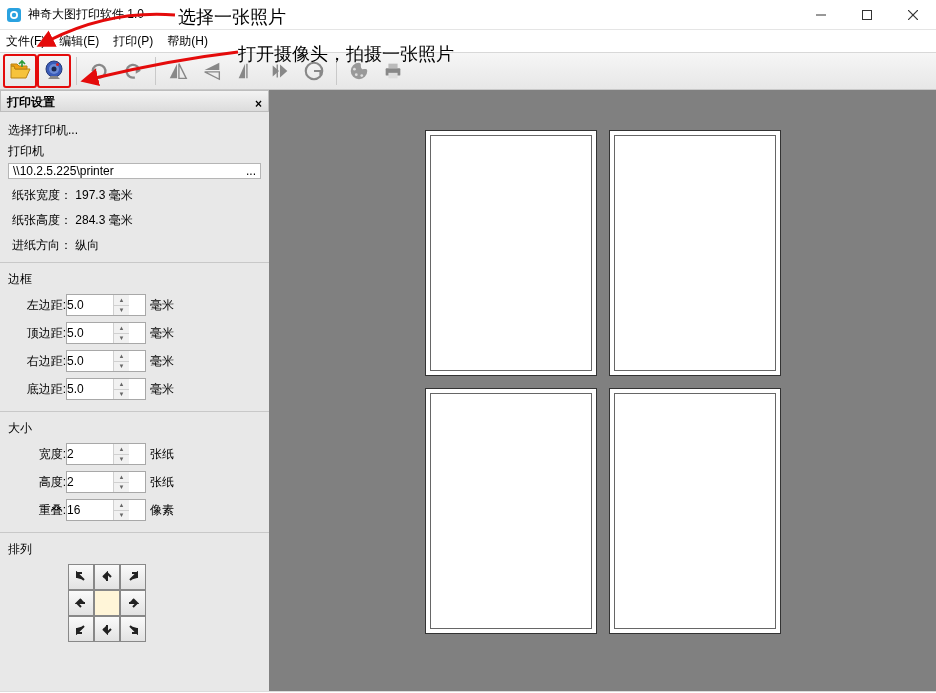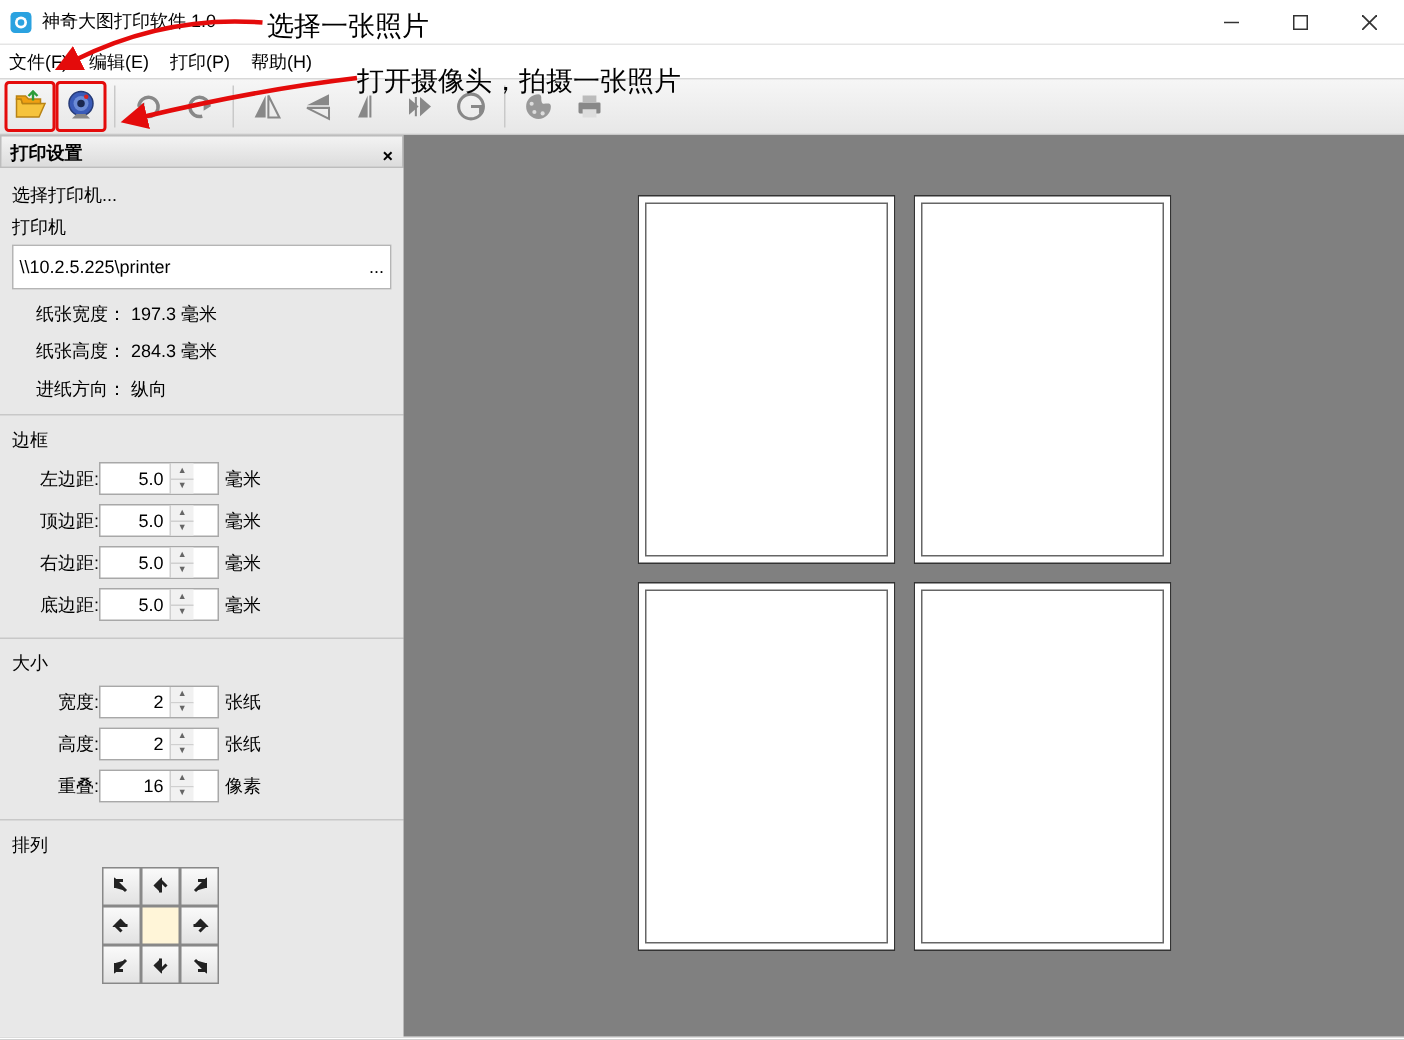--- a/index.html
+++ b/index.html
@@ -18,27 +18,27 @@
 .tb-btn { width: 32px; height: 32px; display: flex; align-items: center; justify-content: center; border-radius: 2px; }
 .highlight { outline: 2px solid #e40b0b; outline-offset: -1px; }
 
 .body-area { display: flex; height: calc(693px - 30px - 22px - 38px - 2px); }
 
 .settings-panel { width: 269px; background: #e8e8e8; font-size: 12px; }
 .panel-header { height: 22px; background: linear-gradient(to bottom, #f3f3f3, #dcdcdc); border: 1px solid #bdbdbd; display: flex; align-items: flex-end; padding: 0 6px; font-weight: bold; }
 .panel-header .close { margin-left: auto; font-weight: bold; cursor: pointer; }
 .panel-body { padding: 6px 8px; }
 .section-title { margin: 4px 0 3px 0; }
-.printer-select { width: 100%; height: 30px; border: 1px solid #b5b5b5; background: #fff; display: flex; align-items: center; padding: 0 4px; }
+.printer-select { width: 100%; height: 16px; border: 1px solid #b5b5b5; background: #fff; display: flex; align-items: center; padding: 0 4px; }
 .printer-select .dots { margin-left: auto; }
-.kv-row { margin: 8px 16px; }
+.kv-row { margin: 8px 4px; }
 .form-row { display: flex; align-items: center; height: 28px; }
 .form-row .lbl { width: 58px; text-align: right; }
 .form-row .input-wrap { width: 80px; height: 22px; border: 1px solid #a8a8a8; background: #fff; display: flex; align-items: center; margin-right: 4px; }
-.form-row .input-wrap input { border: none; width: 46px; text-align: right; padding-right: 4px; outline: none; background: transparent; }
+.form-row .input-wrap input { border: none; width: 46px; text-align: left; padding-right: 4px; outline: none; background: transparent; }
 .spinner { width: 16px; height: 20px; display: flex; flex-direction: column; border-left: 1px solid #d0d0d0; }
 .spinner div { flex: 1; display: flex; align-items: center; justify-content: center; font-size: 6px; color: #666; background: #f1f1f1; }
 .spinner div:first-child { border-bottom: 1px solid #d0d0d0; }
 hr.sep { border: none; border-top: 1px solid #c8c8c8; margin: 8px -8px; }
 
 .arrow-grid { display: grid; grid-template-columns: repeat(3, 26px); grid-template-rows: repeat(3, 26px); gap: 0; margin-left: 60px; margin-top: 6px; }
 .arrow-grid .cell { border: 1px solid #888; background: linear-gradient(to bottom, #fafafa, #e2e2e2); display: flex; align-items: center; justify-content: center; }
 .arrow-grid .cell.center { background: #fff5d8; }
 
 .canvas-area { flex: 1; background: #808080; position: relative; display: flex; align-items: flex-start; justify-content: center; padding-top: 40px; }

